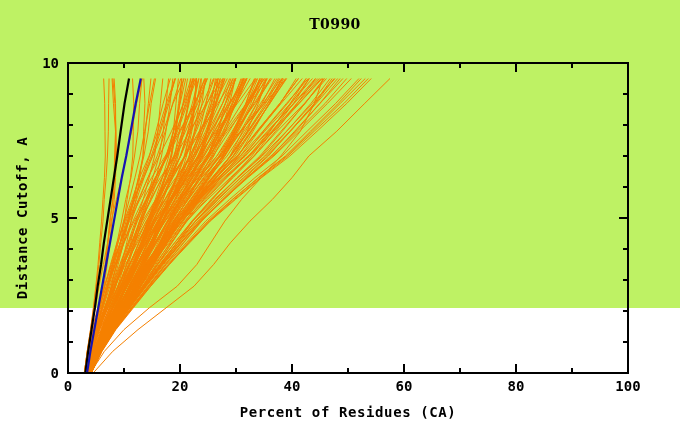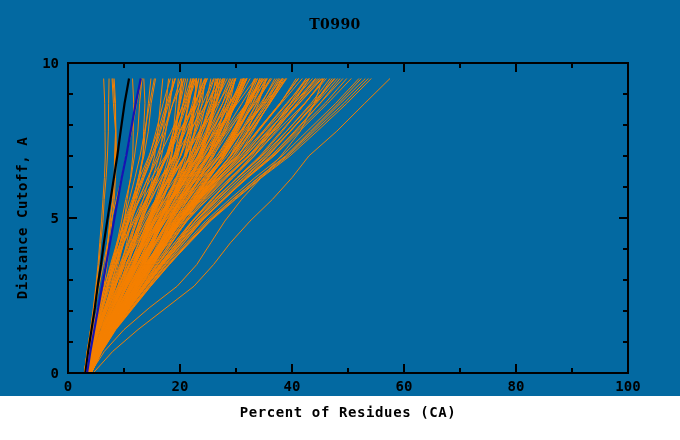--- a/index.html
+++ b/index.html
@@ -1,18 +1,18 @@
 <!DOCTYPE html>
 <html><head>
 <meta charset="utf-8">
 <style>
   html,body{margin:0;padding:0;background:#ffffff;}
   body{width:680px;height:440px;overflow:hidden;
        font-family:"DejaVu Sans Mono","Liberation Mono",monospace;}
-  #plot-root{position:relative;width:680px;height:396px;background:#0369a1;}
+  #plot-root{position:relative;width:680px;height:308px;background:#bef264;}
   svg{display:block;}
   .axis-line{stroke:#000000;stroke-width:1.4;fill:none;shape-rendering:crispEdges;}
   .tick{stroke:#000000;stroke-width:1.4;shape-rendering:crispEdges;}
   .tick-label{font-family:"DejaVu Sans Mono","Liberation Mono",monospace;
               font-size:14px;font-weight:bold;fill:#000000;}
   .axis-title{font-family:"DejaVu Sans Mono","Liberation Mono",monospace;
               font-size:14px;font-weight:bold;fill:#000000;letter-spacing:0.6px;}
   .chart-title{font-family:"DejaVu Serif","Liberation Serif",serif;
                font-size:14px;font-weight:bold;fill:#000000;letter-spacing:0.4px;}
   .curve{fill:none;stroke-width:1;}

